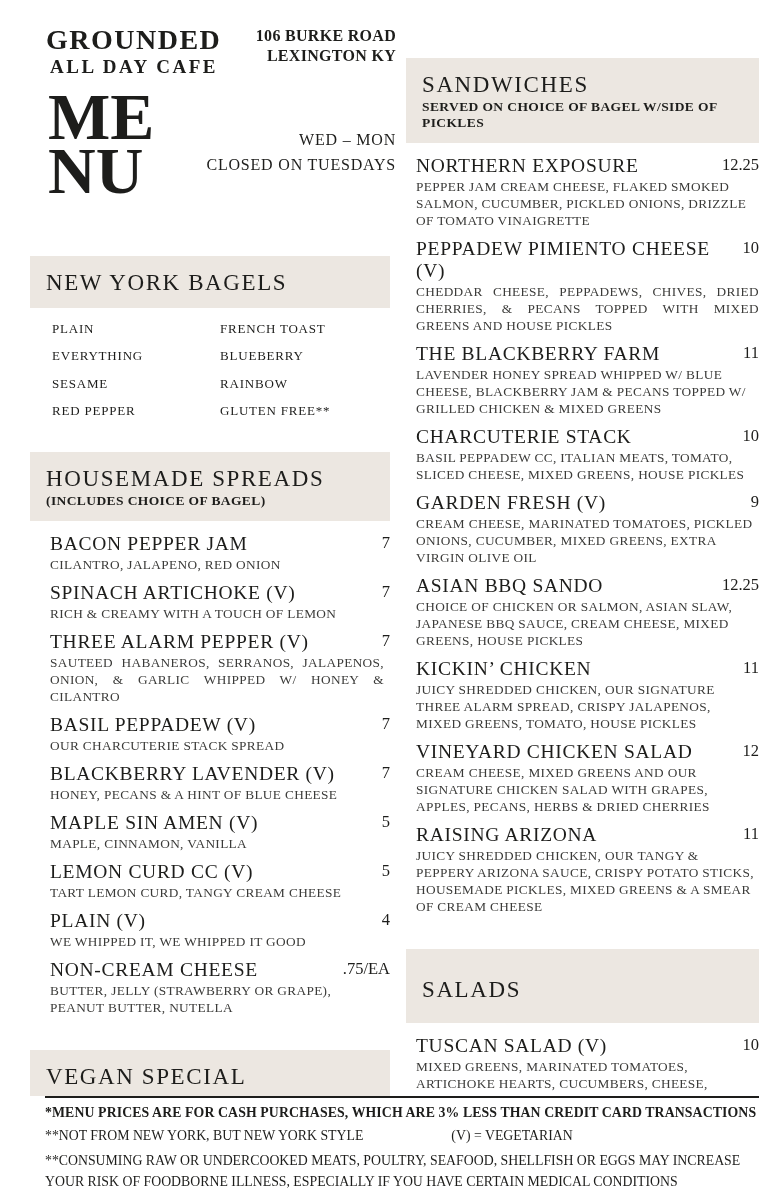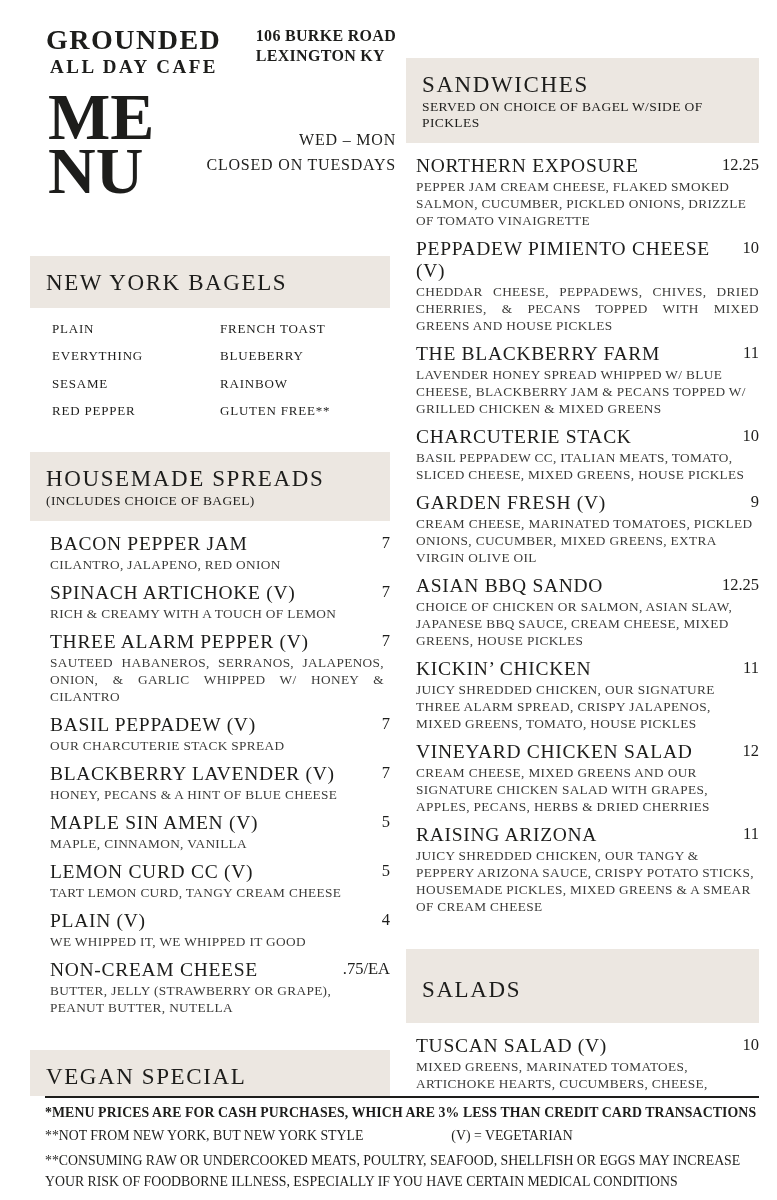--- a/index.html
+++ b/index.html
@@ -13,28 +13,28 @@
   .page { width:777px; height:1200px; padding:24px 18px 0 30px; position:relative; }
   .columns { display:flex; gap:16px; height:1072px; overflow:hidden; }
   .col-left  { width:360px; flex:none; }
   .col-right { flex:1; min-width:0; }
 
   
   .brand { height:198px; position:relative; padding-left:16px; }
   .brand-name { font-size:28px; font-weight:bold; letter-spacing:1.5px; }
   .brand-tag  { font-size:19px; font-weight:bold; letter-spacing:2.5px; margin-left:4px; }
   .menu-word  { font-size:66px; font-weight:bold; line-height:0.82; margin-top:12px; margin-left:2px; }
-  .brand-right { position:absolute; right:-6px; top:2px; text-align:left; }
+  .brand-right { position:absolute; right:-6px; top:2px; text-align:right; }
   .address { font-size:16px; font-weight:bold; line-height:1.25; letter-spacing:0.3px; }
   .hours { position:absolute; right:-6px; top:104px; text-align:right; font-size:16px; line-height:1.55; letter-spacing:0.8px; white-space:nowrap; }
 
   
   .section-bar { background:#ece7e1; padding:14px 14px 12px 16px;margin-top:34px; }
   .section-title { font-size:23px; font-weight:400; letter-spacing:1.6px; }
-  .section-sub { font-size:13.5px; letter-spacing:0.4px; margin-top:1px; }
+  .section-sub { font-size:13.5px; letter-spacing:0.4px; margin-top:1px;font-weight:bold; }
 
   
   .bagel-grid { display:grid; grid-template-columns:168px 1fr; row-gap:13px; padding:14px 0 0 22px; font-size:13px; letter-spacing:0.8px; }
   .bagel-grid .cell { line-height:1.1; }
 
   
   .items { padding:12px 0 0 20px; }
   .menu-item { margin-bottom:9px; }
   .item-head { display:flex; justify-content:space-between; align-items:baseline; }
   .item-name { font-size:19.5px; letter-spacing:0.7px; line-height:1.12; }

